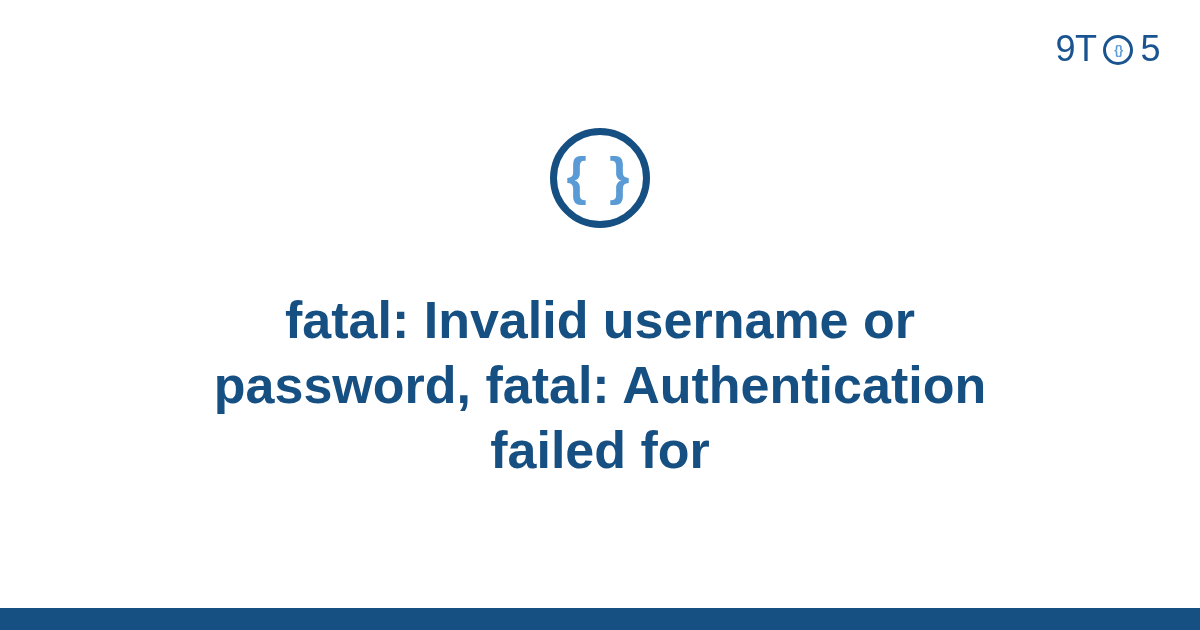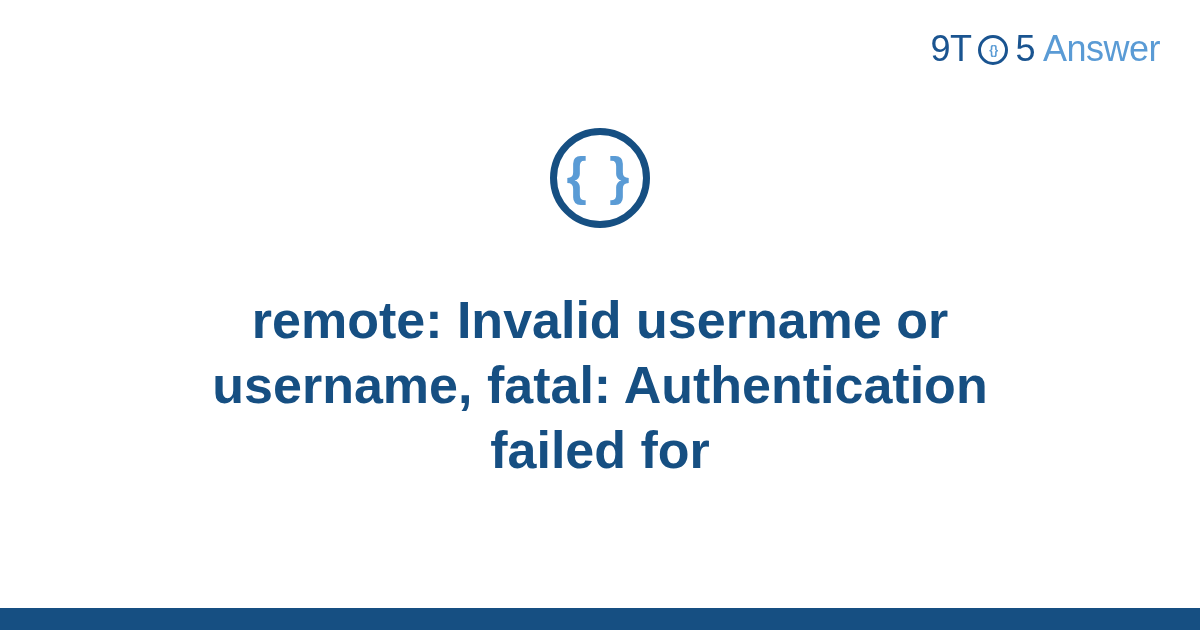--- a/index.html
+++ b/index.html
@@ -106,24 +106,23 @@
 </head>
 <body>
 
 <div class="header">
   <span class="logo-text">
     <span class="logo-9t">9T</span>
       <span class="logo-circle">
         <span class="logo-circle-inner">{}</span>
       </span>
       <span class="logo-9t">5</span>
-      <span class="logo-5answer">Answer</span>
   </span>
 </div>
 
 <div class="center-content">
   <div class="braces-icon">
     <span class="braces-glyph">{ }</span>
   </div>
-  <h1 class="title">remote: Invalid username or username, fatal: Authentication failed for</h1>
+  <h1 class="title">fatal: Invalid username or password, fatal: Authentication failed for</h1>
 </div>
 
 <div class="footer-bar"></div>
 
 </body></html>

